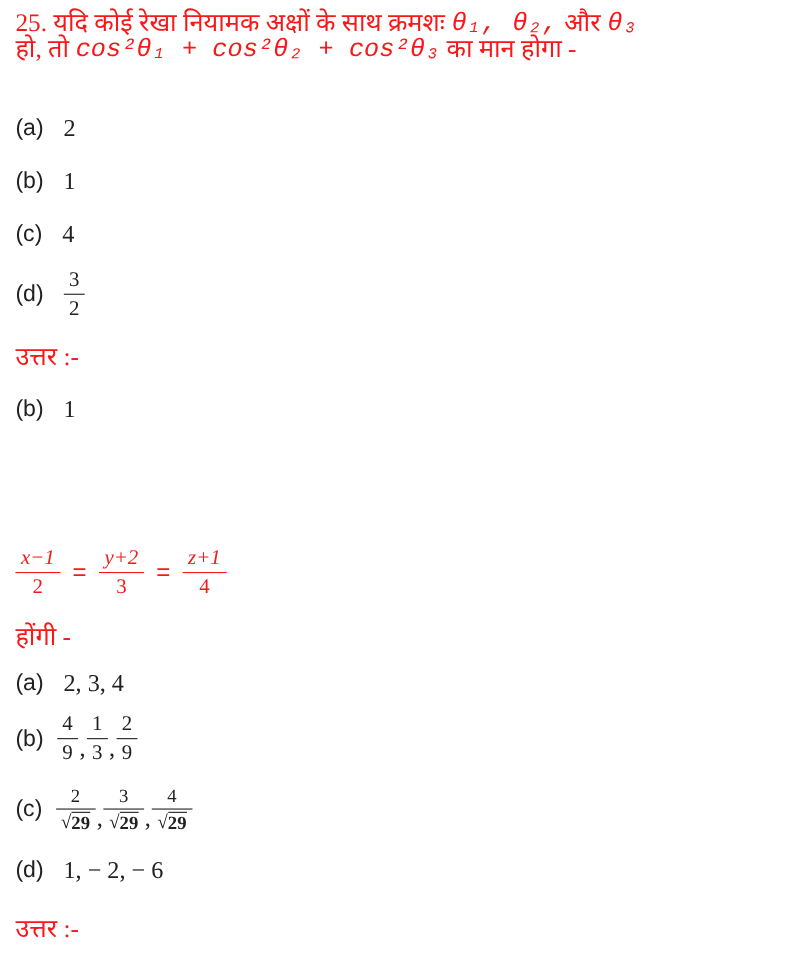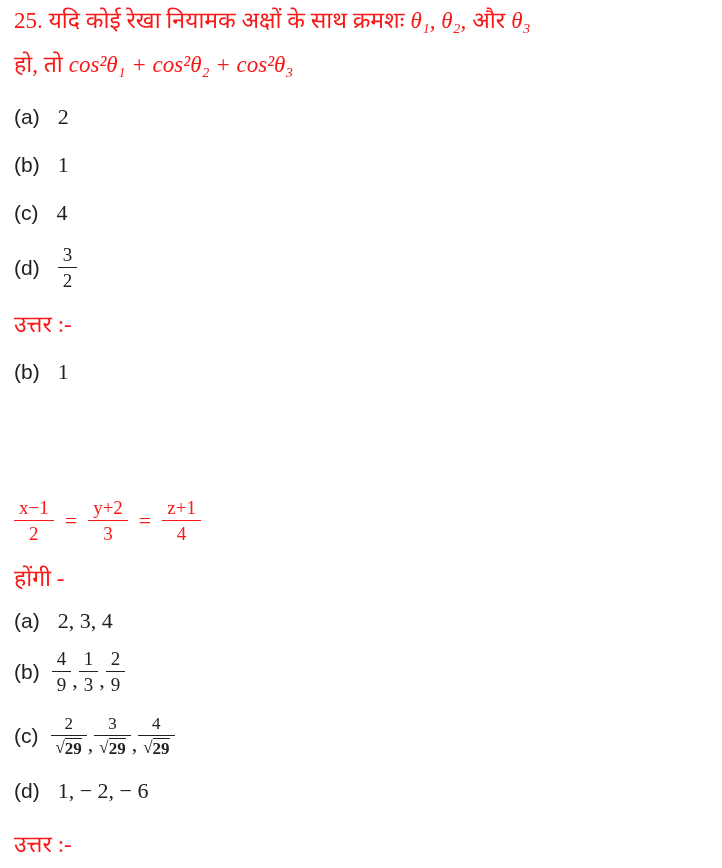--- a/index.html
+++ b/index.html
@@ -12,59 +12,60 @@
     position:absolute;left:14px;display:flex;align-items:center;
     white-space:nowrap;gap:6px;
   }
   .hindi{
     font-family:"Liberation Serif","DejaVu Serif",serif;
     font-size:23px;line-height:1.3;
   }
   .red{color:var(--red,#f81818);}
   .black{color:var(--black,#212121);}
   .math{
-    font-family:Liberation Serif, serif;
+    font-family:Liberation Mono, monospace;
     font-style:italic;font-size:23px;
   }
   .olabel{
     font-family:"Liberation Sans","DejaVu Sans",sans-serif;
     font-size:21px;color:var(--black,#212121);margin-right:12px;
   }
   .oval{
     font-family:"Liberation Serif","DejaVu Serif",serif;
     font-size:22px;color:var(--black,#212121);
   }
   .frac{
     display:inline-flex;flex-direction:column;text-align:center;
     font-size:19px;line-height:1.15;
   }
   .frac .num{display:block;padding:0 5px 1px;}
   .frac .den{display:block;border-top:1.6px solid currentColor;padding:2px 5px 0;font-style:normal;}
-  .frac .num.it{}
+  .frac .num.it{font-style:italic;}
   .sqrt{display:inline-flex;align-items:flex-start;font-style:normal;}
   .sqrt .sign{line-height:1.15;}
   .sqrt .radicand{border-top:1.4px solid currentColor;line-height:1.15;font-weight:bold;}
   .msep{padding-top:16px;margin:0 1px;}
   .meq{font-style:normal;margin:0 6px;font-size:22px;}
 </style>
 </head>
 <body>
 
 <div class="page">
 
   <div class="row" style="top:6px">
     <span class="hindi red">25. यदि कोई रेखा नियामक अक्षों के साथ क्रमशः</span>
     <span class="math red">θ₁, θ₂,</span>
     <span class="hindi red">और</span>
     <span class="math red">θ₃</span>
   </div>
 
-  <div class="row" style="top:50px">
+  <div class="row" style="top:30px">
     <span class="hindi red">हो, तो</span>
     <span class="math red">cos²θ₁ + cos²θ₂ + cos²θ₃</span>
+    <span class="hindi red">का मान होगा -</span>
   </div>
 
   <div class="row" style="top:104px">
     <span class="olabel">(a)</span>
     <span class="oval">2</span>
   </div>
   <div class="row" style="top:152px">
     <span class="olabel">(b)</span>
     <span class="oval">1</span>
   </div>

